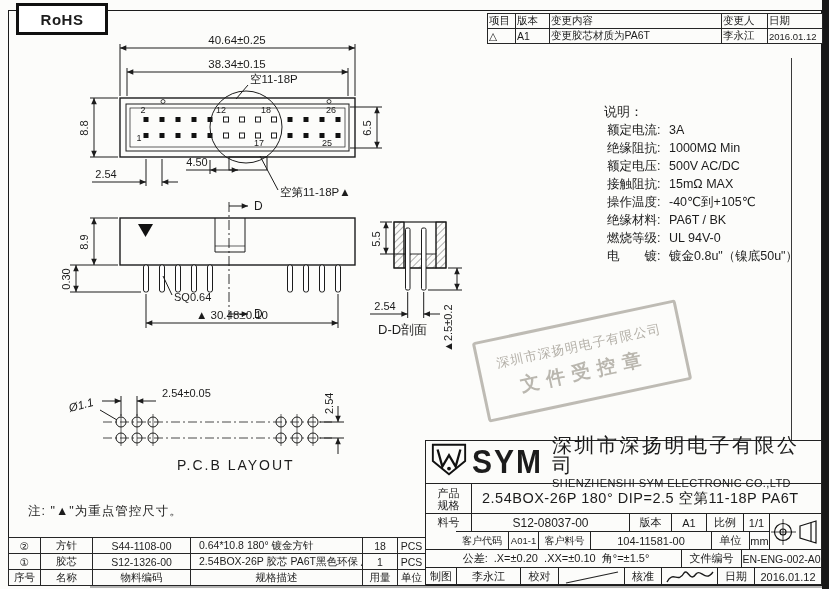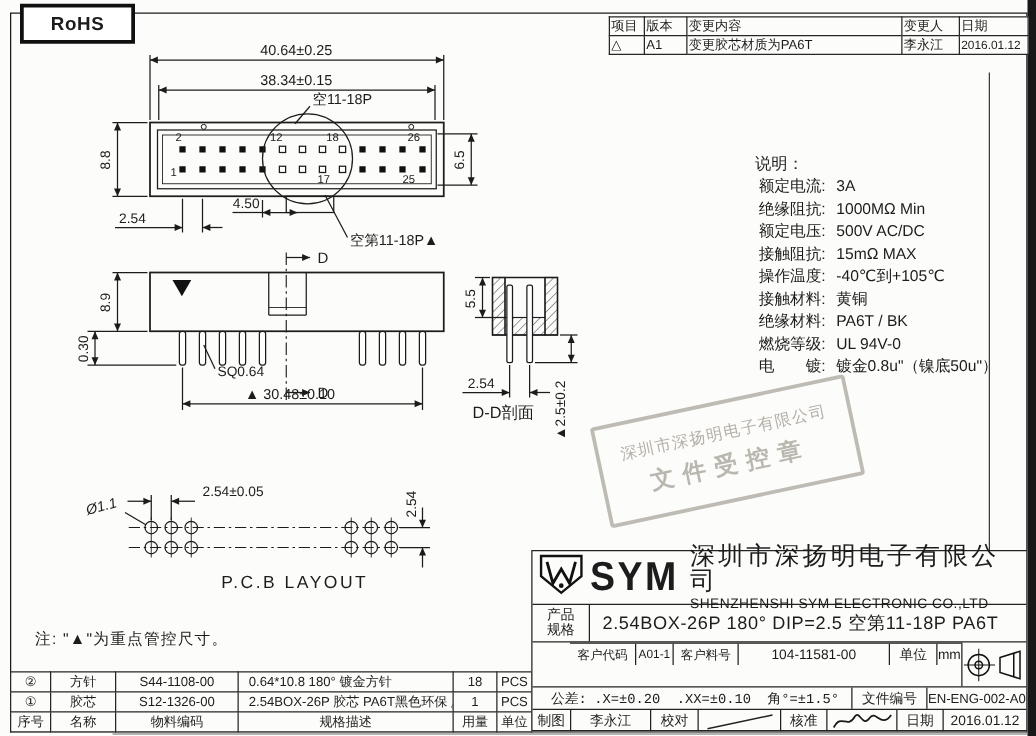--- a/index.html
+++ b/index.html
@@ -12,21 +12,21 @@
   .scan-bottom{left:90px;top:586px;width:732px;height:2px;background:#777;opacity:.55;}
   .margin-line{left:791px;top:58px;width:1px;height:382px;background:#3a3a3a;}
   
   .rohs{left:16px;top:3px;width:86px;height:26px;border:3px solid #101010;background:#fff;
         display:flex;align-items:center;justify-content:center;font-weight:bold;font-size:15px;letter-spacing:.5px;}
   
   table.rev{left:487px;top:13px;width:335px;border-collapse:collapse;table-layout:fixed;background:#fcfcfa;}
   table.rev td{border:1px solid #262626;font-size:10.5px;height:14px;padding:0 1px;
                overflow:hidden;white-space:nowrap;}
   
-  .specs{left:598px;top:103px;width:196px;font-size:12.5px;line-height:18px;margin-top:19px;}
+  .specs{left:598px;top:103px;width:196px;font-size:12.5px;line-height:18px;}
   .specs .ttl{margin-left:6px;font-size:13px;}
   .spec-row{display:flex;margin-left:9px;}
   .spec-row .lb{width:62px;white-space:pre;flex:none;}
   .spec-row .vl{white-space:nowrap;}
   
   .stamp{left:478px;top:320px;width:202px;height:76px;transform:rotate(-12deg);
          border:3px solid rgba(115,108,95,.45);border-radius:3px;display:flex;flex-direction:column;
          align-items:center;justify-content:center;gap:4px;}
   .stamp .l1{font-size:13px;letter-spacing:1px;color:rgba(120,113,100,.55);}
   .stamp .l2{font-size:19px;font-weight:bold;letter-spacing:7px;color:rgba(120,113,100,.5);}
@@ -36,21 +36,21 @@
   table.bom{left:8px;top:537px;width:417px;border-collapse:collapse;table-layout:fixed;background:#fcfcfa;}
   table.bom td{border:1px solid #262626;font-size:10.5px;text-align:center;height:15px;padding:0 2px;
                overflow:hidden;white-space:nowrap;}
   table.bom td.dsc{text-align:left;padding-left:8px;}
   
   .tb{left:425px;top:440px;width:397px;height:145px;border:1.2px solid #222;box-sizing:border-box;background:#fcfcfa;}
   .tb-row{display:flex;border-top:1.2px solid #222;box-sizing:border-box;}
   .tb-row:first-child{border-top:none;}
   .tb .c{border-left:1.2px solid #222;box-sizing:border-box;display:flex;align-items:center;justify-content:center;
          font-size:11px;overflow:hidden;white-space:nowrap;}
-  .tb .c:first-child{border-left:none;font-family:Liberation Mono, monospace;}
+  .tb .c:first-child{border-left:none;}
   .logo-row{height:42px;align-items:center;padding-left:4px;}
   .sym-word{font-size:30px;font-weight:bold;letter-spacing:2px;transform:scaleY(1.08);margin-left:4px;}
   .co{margin-left:9px;line-height:1;}
   .co .cn{font-size:20px;letter-spacing:2.5px;}
   .co .en{font-size:11px;letter-spacing:.4px;margin-top:3px;}
   .r2{height:30px;}
   .r2 .lab{width:45px;flex:none;flex-direction:column;line-height:12px;font-size:11px;}
   .r2 .val{flex:1;font-size:14.5px;letter-spacing:.5px;justify-content:flex-start;padding-left:10px;}
   .r34{height:36px;}
   .r34 .left{flex:1;display:flex;flex-direction:column;border-left:none;}
@@ -318,24 +318,20 @@
         <span class="lb">额定电压:</span>
         <span class="vl">500V AC/DC</span>
       </div>
     <div class="spec-row">
         <span class="lb">接触阻抗:</span>
         <span class="vl">15mΩ MAX</span>
       </div>
     <div class="spec-row">
         <span class="lb">操作温度:</span>
         <span class="vl">-40℃到+105℃</span>
-      </div>
-    <div class="spec-row">
-        <span class="lb">接触材料:</span>
-        <span class="vl">黄铜</span>
       </div>
     <div class="spec-row">
         <span class="lb">绝缘材料:</span>
         <span class="vl">PA6T / BK</span>
       </div>
     <div class="spec-row">
         <span class="lb">燃烧等级:</span>
         <span class="vl">UL 94V-0</span>
       </div>
     <div class="spec-row">
@@ -408,20 +404,28 @@
     <div class="tb-row r2">
       <div class="c lab">
         <span>产品</span>
         <span>规格</span>
       </div>
       <div class="c val">2.54BOX-26P  180° DIP=2.5 空第11-18P PA6T</div>
     </div>
 
     <div class="tb-row r34">
       <div class="left">
+        <div class="subrow">
+          <div class="c" style="width:45px">料号</div>
+          <div class="c" style="width:158px;font-size:12px">S12-08037-00</div>
+          <div class="c" style="width:42px">版本</div>
+          <div class="c" style="width:35px">A1</div>
+          <div class="c" style="width:37px">比例</div>
+          <div class="c" style="flex:1">1/1</div>
+        </div>
         <div class="subrow b">
           <div class="c" style="width:52px;font-size:10px">客户代码</div>
           <div class="c" style="width:30px;font-size:9.5px">A01-1</div>
           <div class="c" style="width:52px;font-size:10px">客户料号</div>
           <div class="c" style="width:121px">104-11581-00</div>
           <div class="c" style="width:38px">单位</div>
           <div class="c" style="flex:1">mm</div>
         </div>
       </div>
       <div class="c" style="width:52px">

